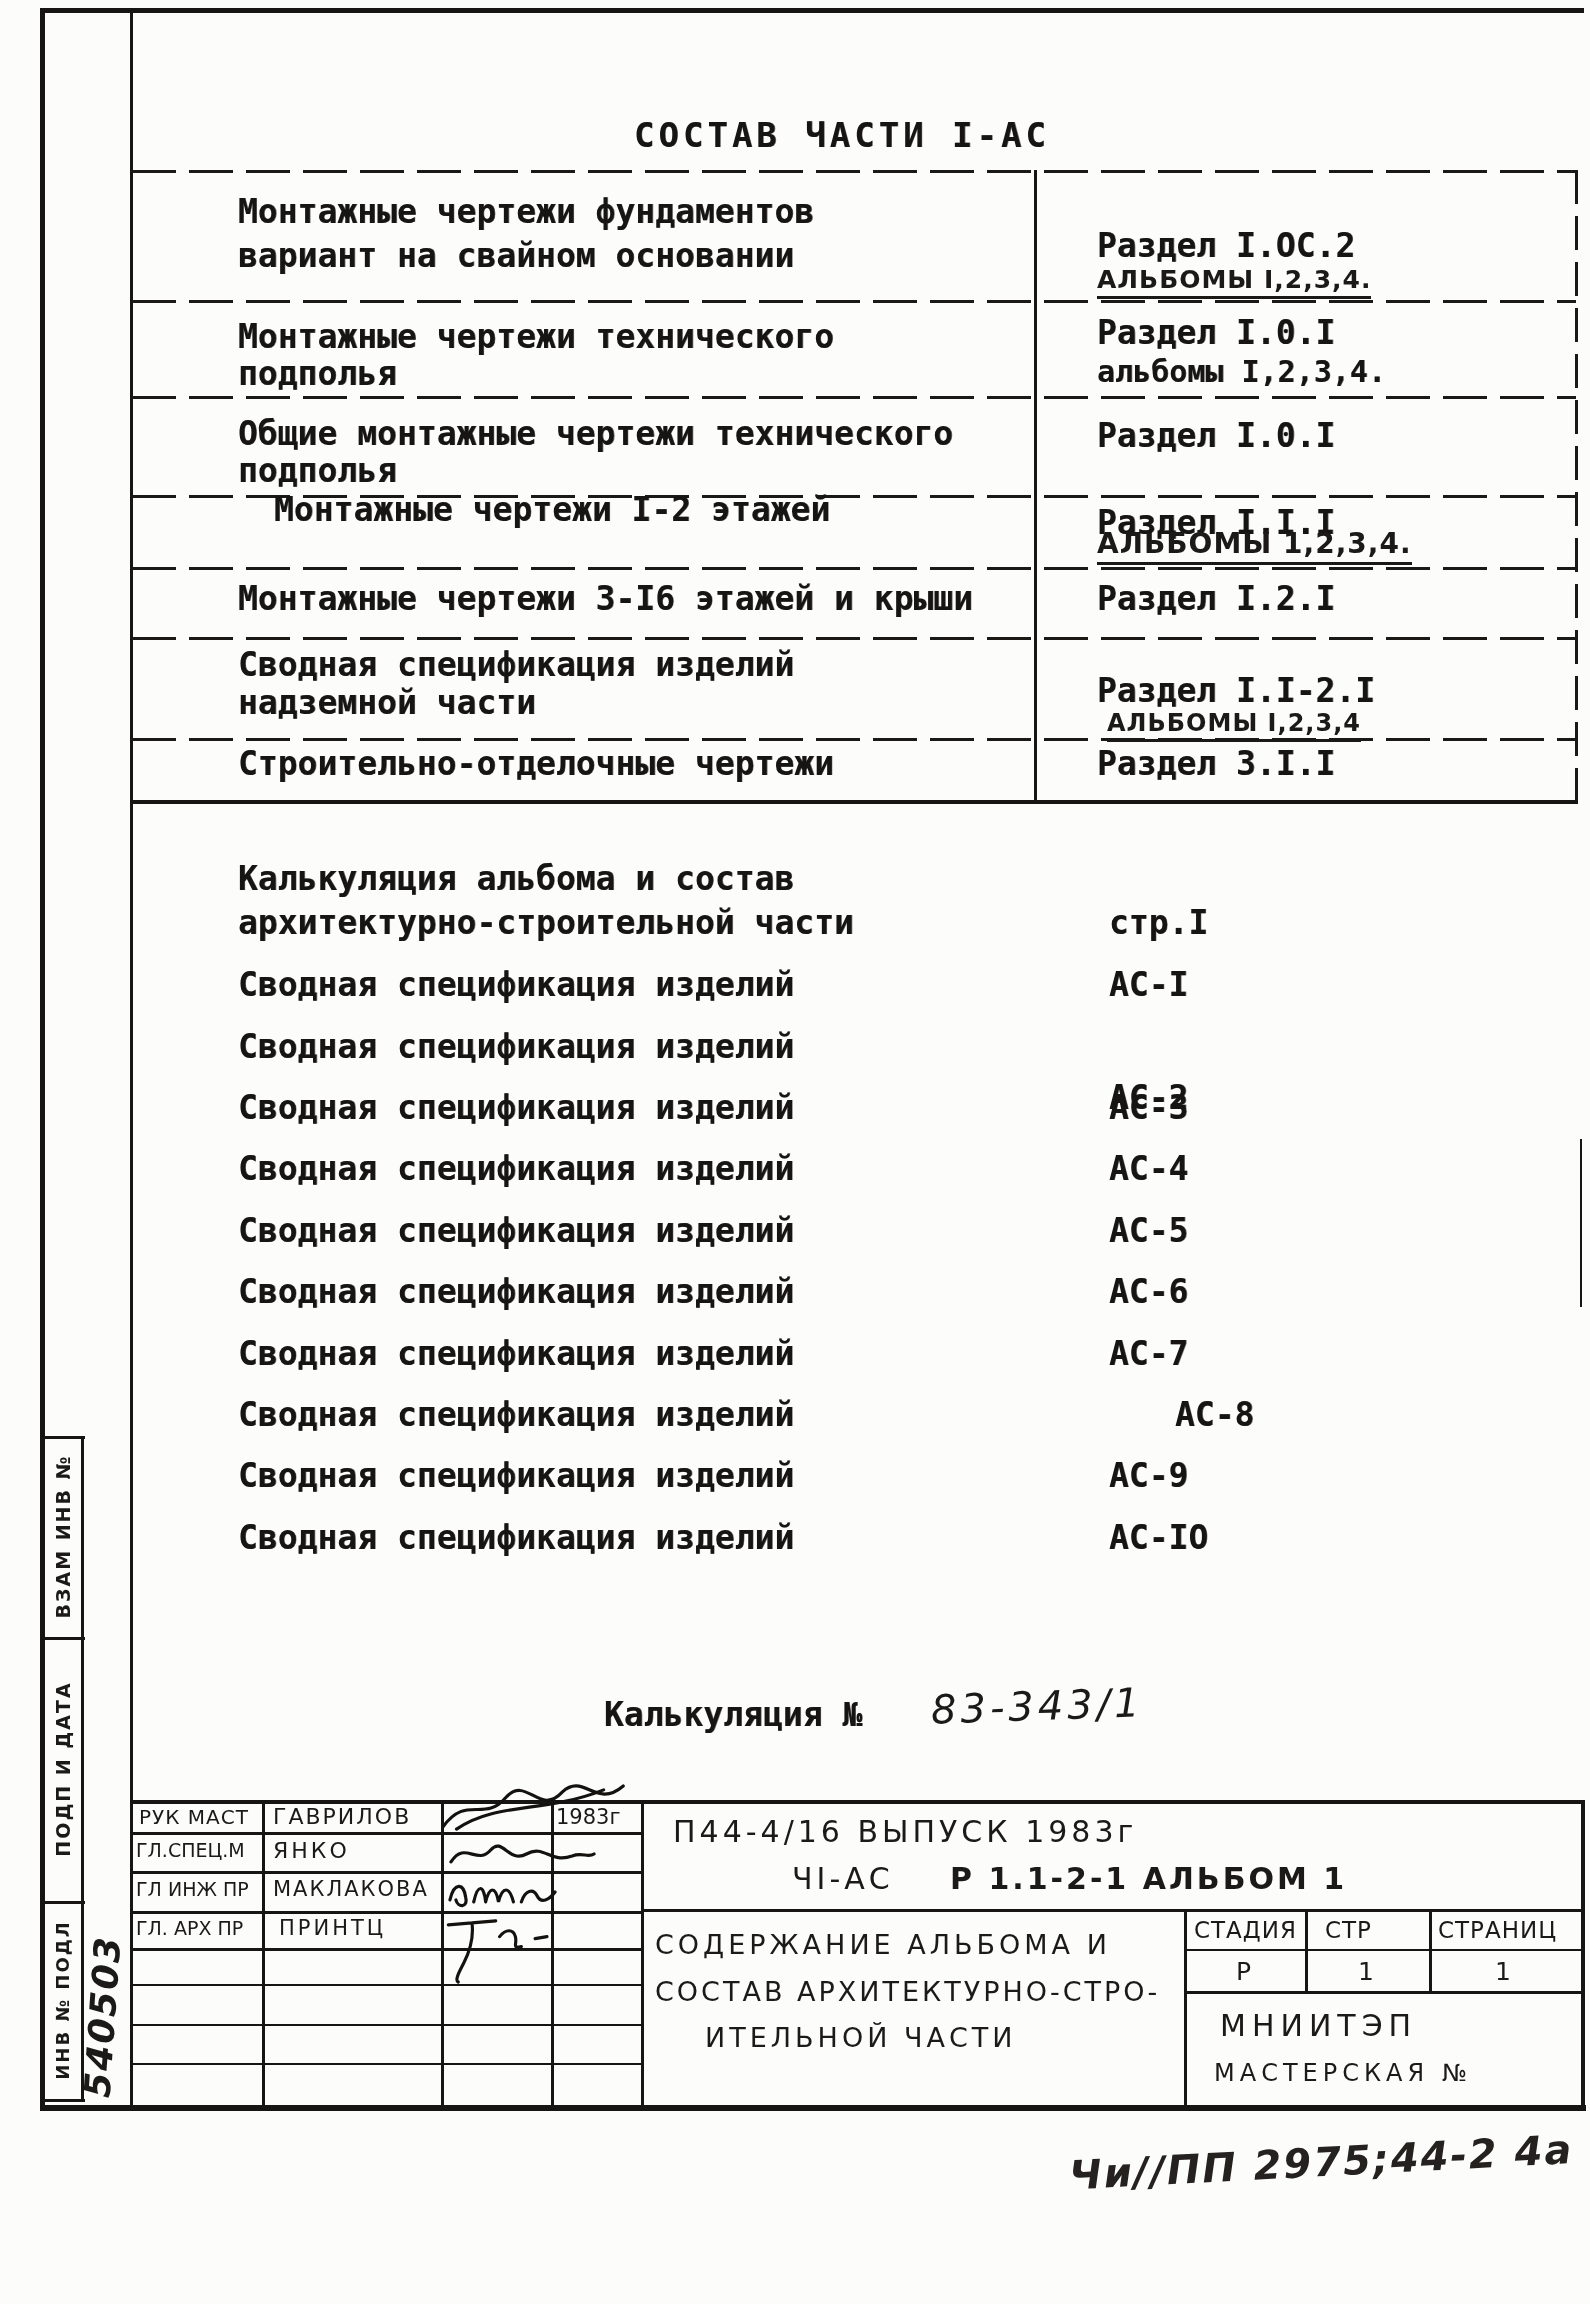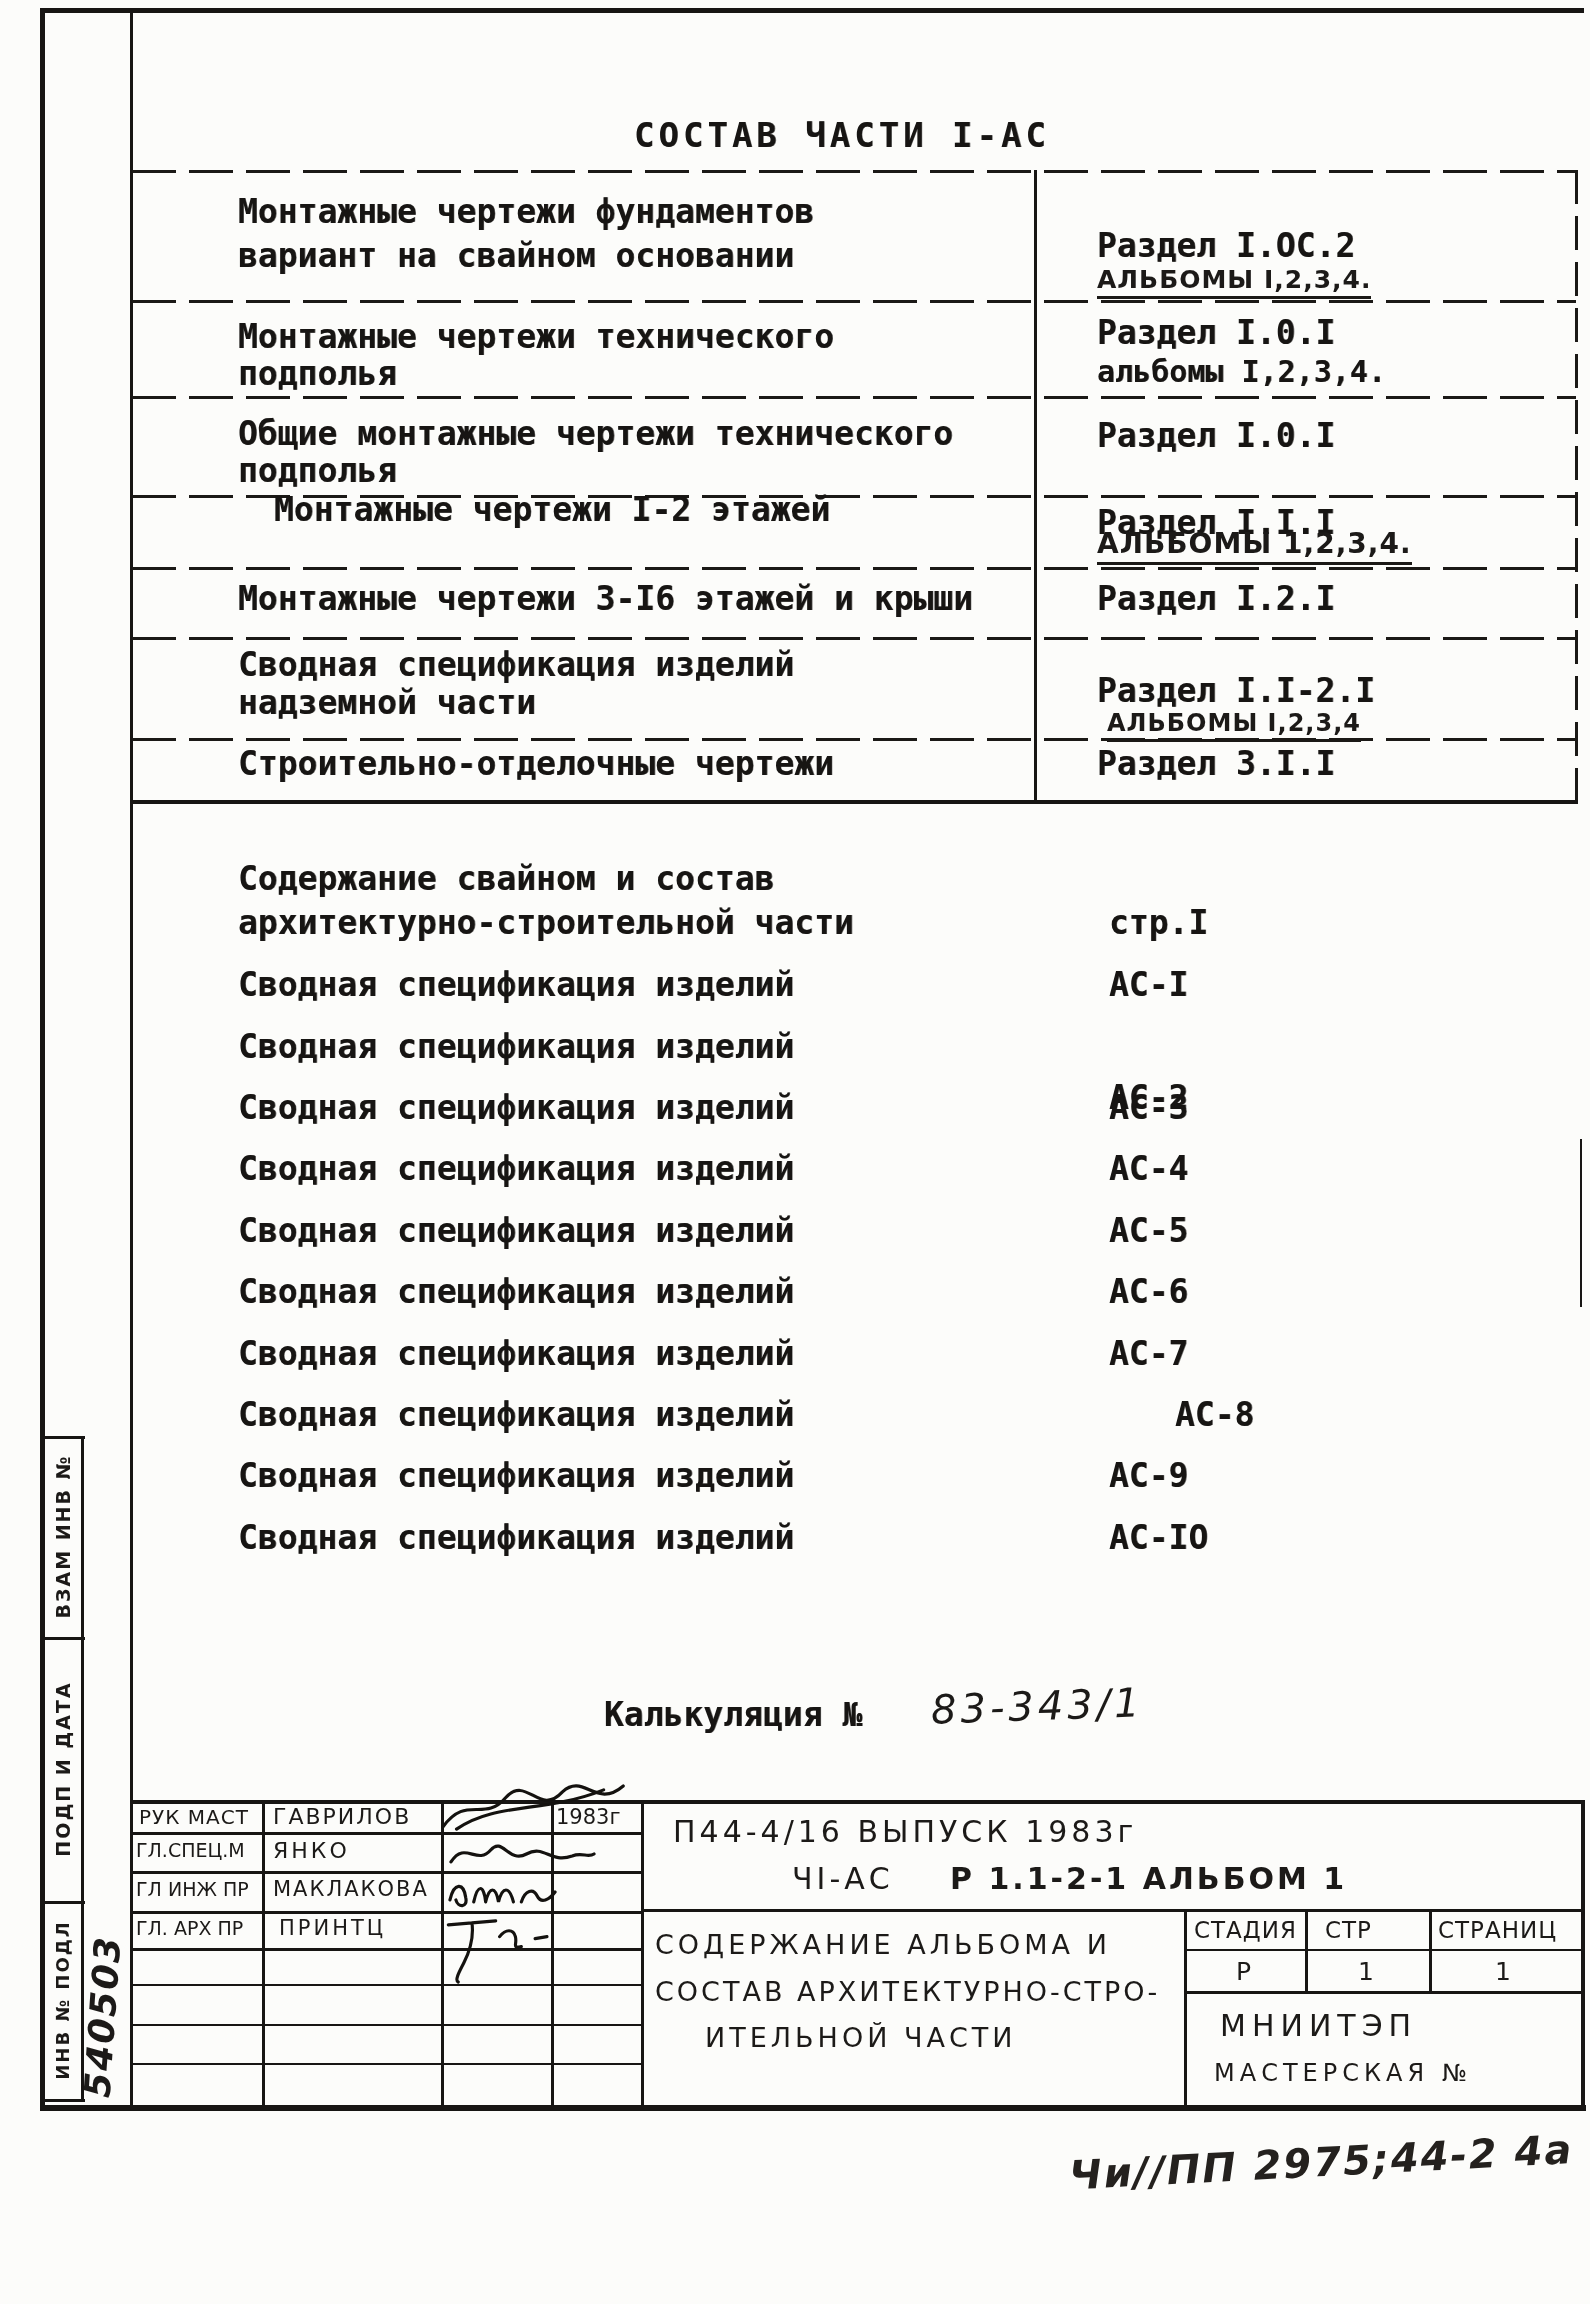--- a/index.html
+++ b/index.html
@@ -70,21 +70,21 @@
   <div class="tw abs" style="left:1097px;top:579px;">Раздел I.2.I</div>
 
   <div class="tw abs" style="left:238px;top:645px;">Сводная спецификация изделий</div>
   <div class="tw abs" style="left:238px;top:683px;">надземной части</div>
   <div class="tw abs" style="left:1097px;top:671px;">Раздел I.I-2.I</div>
   <div class="hc abs und" style="left:1107px;top:709px;font-size:24px;font-weight:700;letter-spacing:1px;">АЛЬБОМЫ I,2,3,4</div>
 
   <div class="tw abs" style="left:238px;top:744px;">Строительно-отделочные чертежи</div>
   <div class="tw abs" style="left:1097px;top:744px;">Раздел 3.I.I</div>
 
-  <div class="tw abs" style="left:238px;top:859px;">Содержание свайном и состав</div>
+  <div class="tw abs" style="left:238px;top:859px;">Калькуляция альбома и состав</div>
   <div class="tw abs" style="left:238px;top:903px;">архитектурно-строительной части</div>
   <div class="tw abs" style="left:1109px;top:903px;">стр.I</div>
 
   <div class="tw abs" style="left:238px;top:965px;">Сводная спецификация изделий</div>
   <div class="tw abs" style="left:1109px;top:965px;">АС-I</div>
   <div class="tw abs" style="left:238px;top:1027px;">Сводная спецификация изделий</div>
   <div class="tw abs" style="left:1109px;top:1078px;">АС-2</div>
   <div class="tw abs" style="left:238px;top:1088px;">Сводная спецификация изделий</div>
   <div class="tw abs" style="left:1109px;top:1088px;">АС-3</div>
   <div class="tw abs" style="left:238px;top:1149px;">Сводная спецификация изделий</div>

